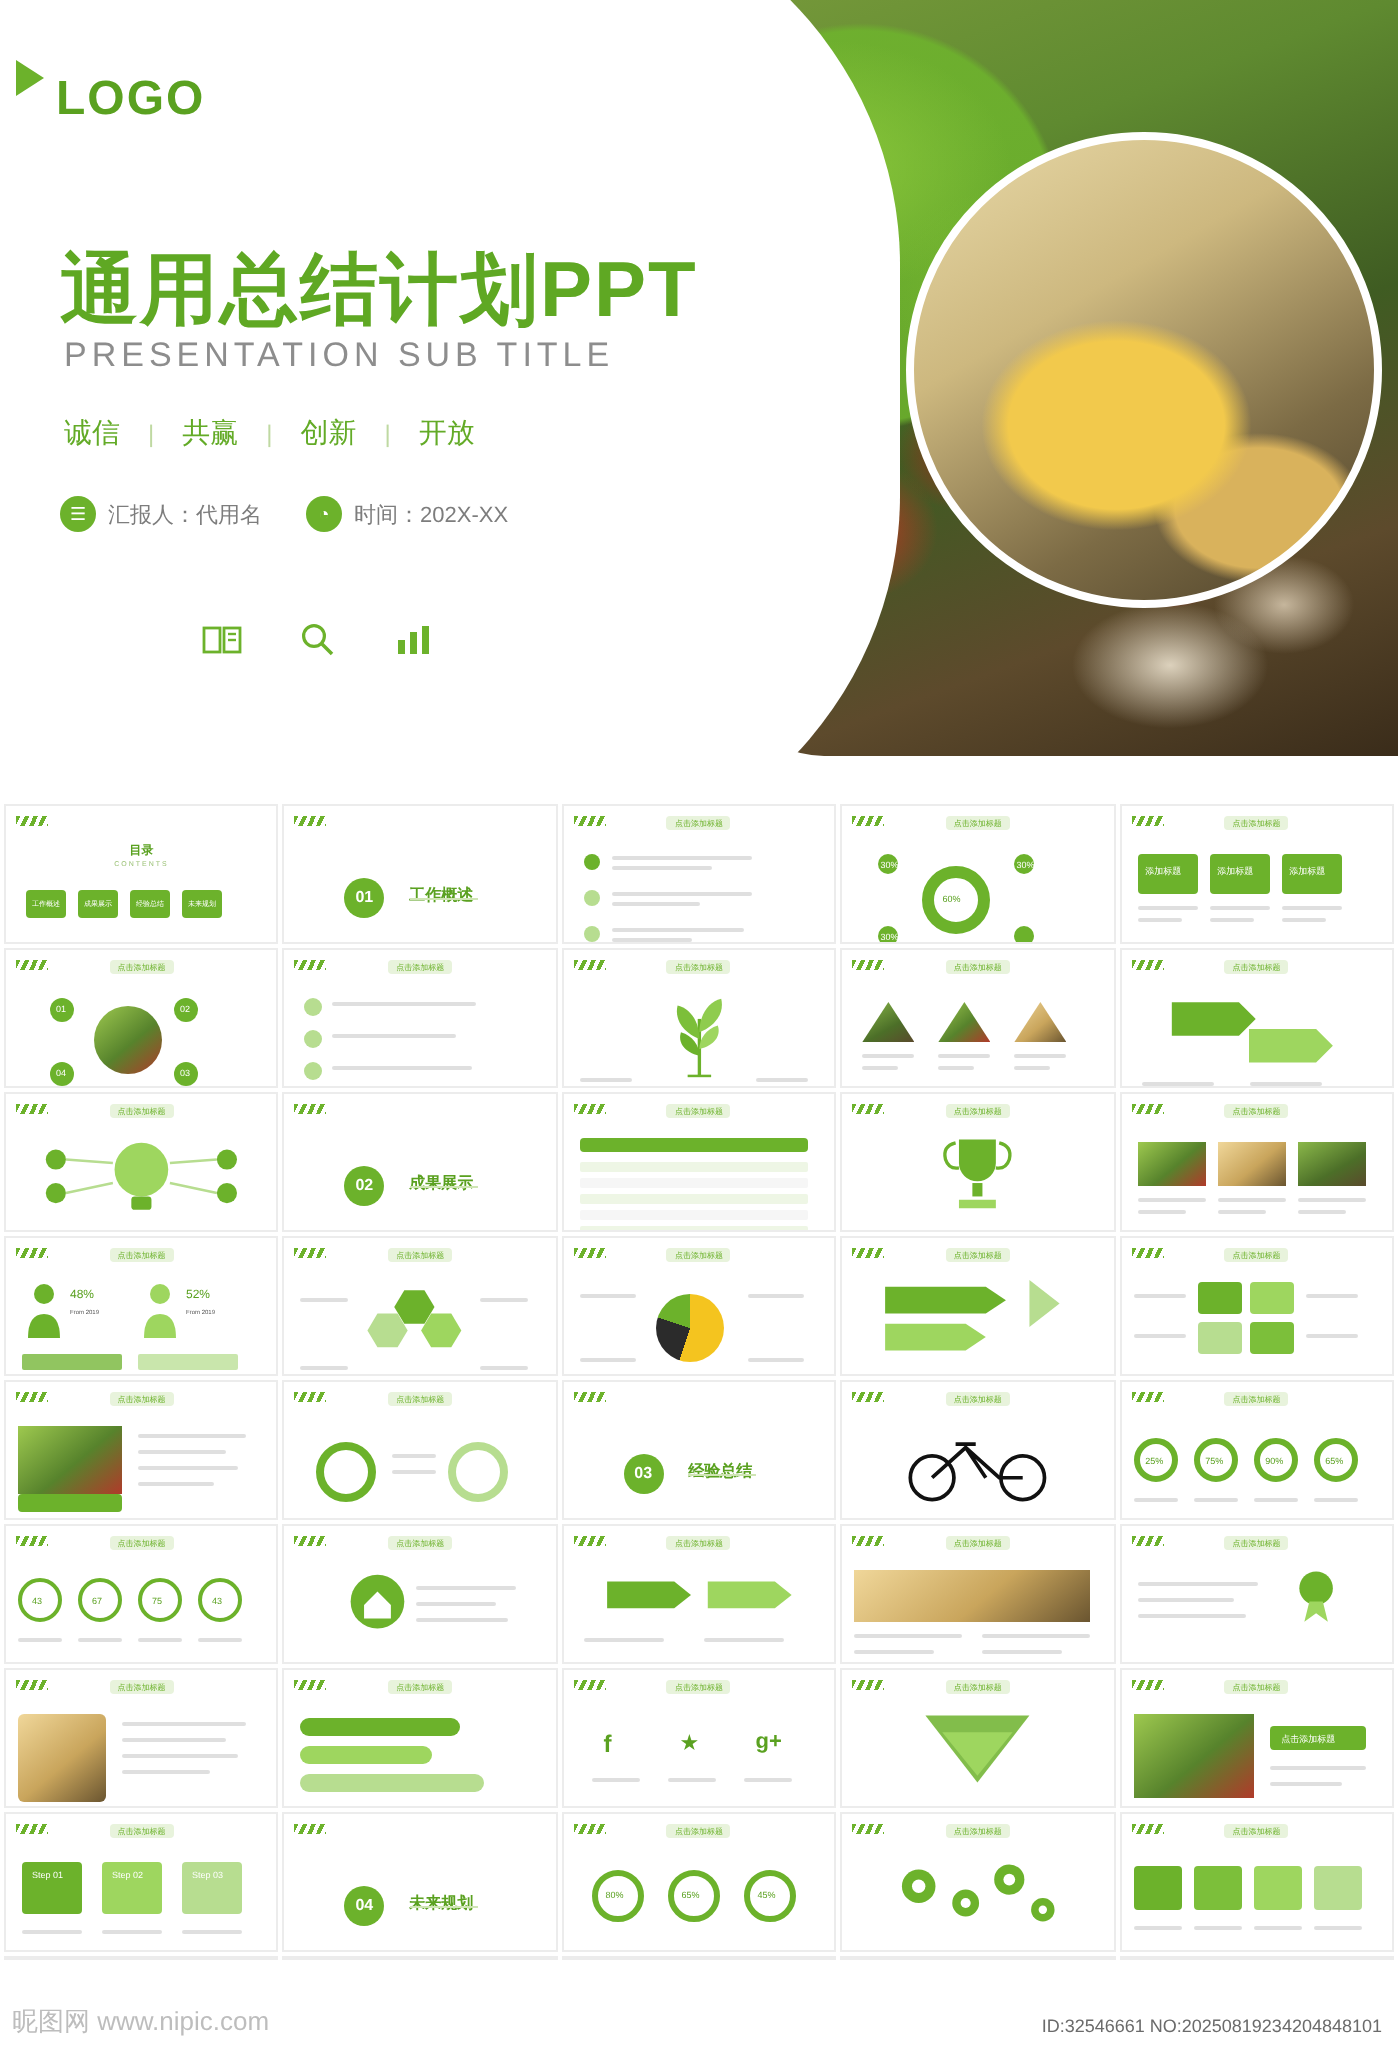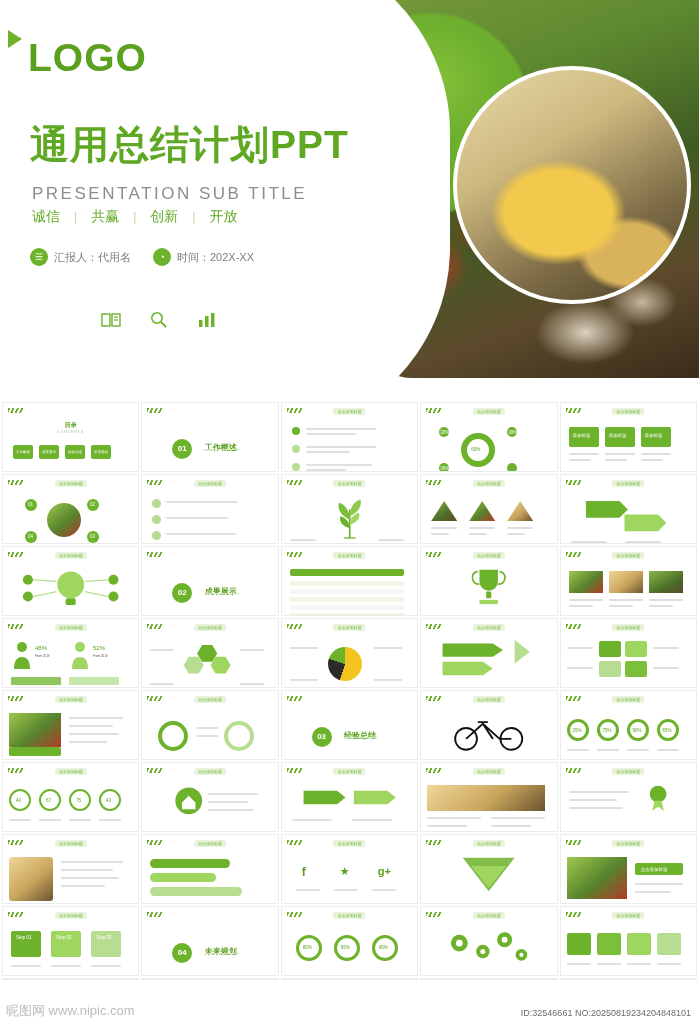--- a/index.html
+++ b/index.html
@@ -53,37 +53,37 @@
     border-radius: 50%;
     border: 4px solid #fff;
     overflow: hidden;
     background:
       radial-gradient(ellipse 90px 70px at 44% 62%, #f2c94c 0 60%, rgba(242,201,76,0) 75%),
       radial-gradient(ellipse 70px 50px at 75% 80%, #d9b25c 0 60%, rgba(217,178,92,0) 75%),
       linear-gradient(150deg, #e8d9a8 0%, #cdb87f 35%, #7c6b45 70%, #4b3f28 100%);
   }
   .logo {
     position: absolute; left: 28px; top: 36px;
-    font-size: 39px; font-weight: bold; color: #5aa120; letter-spacing: 1px;
+    font-size: 24px; font-weight: bold; color: #5aa120; letter-spacing: 1px;
   }
   .logo-mark {
     position: absolute; left: 8px; top: 30px;
     width: 0; height: 0;
     border-left: 14px solid #6cb22b;
     border-top: 9px solid transparent;
     border-bottom: 9px solid transparent;
   }
   .hero-title {
     position: absolute; left: 30px; top: 118px;
     font-size: 39px; font-weight: bold; color: #5fa823;
     letter-spacing: 1px;
   }
   .hero-sub {
     position: absolute; left: 32px; top: 168px;
-    font-size: 17px; color: #8d8d8d; letter-spacing: 2.5px; margin-top: 16px;
+    font-size: 17px; color: #8d8d8d; letter-spacing: 2.5px;
   }
   .hero-keywords {
     position: absolute; left: 32px; top: 208px;
     display: flex; align-items: center; gap: 14px;
     font-size: 14px; color: #63ab27;
   }
   .kw-div { color: #bfd9a2; font-size: 12px; }
   .hero-meta {
     position: absolute; left: 30px; top: 248px;
     display: flex; align-items: center; gap: 22px;

